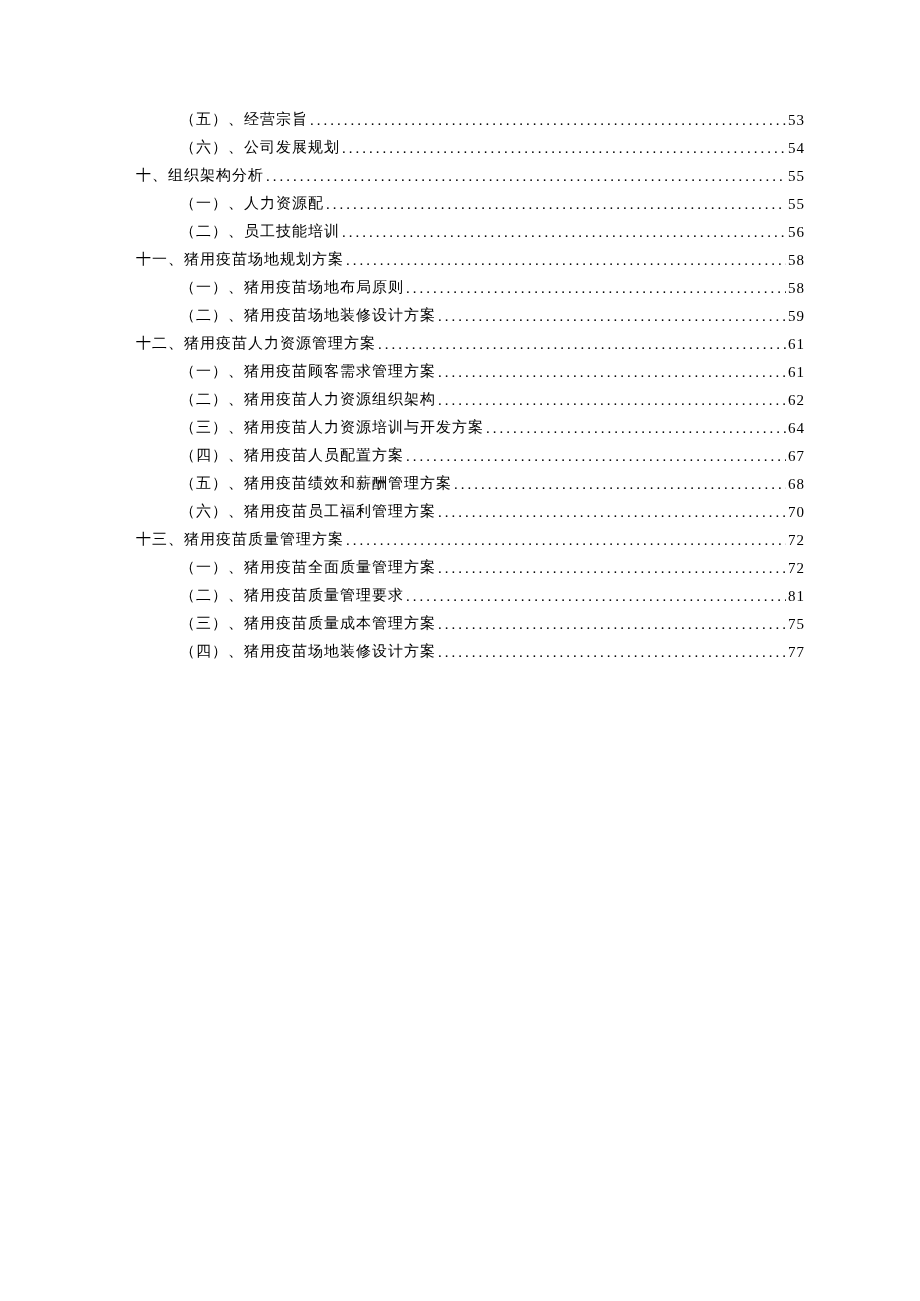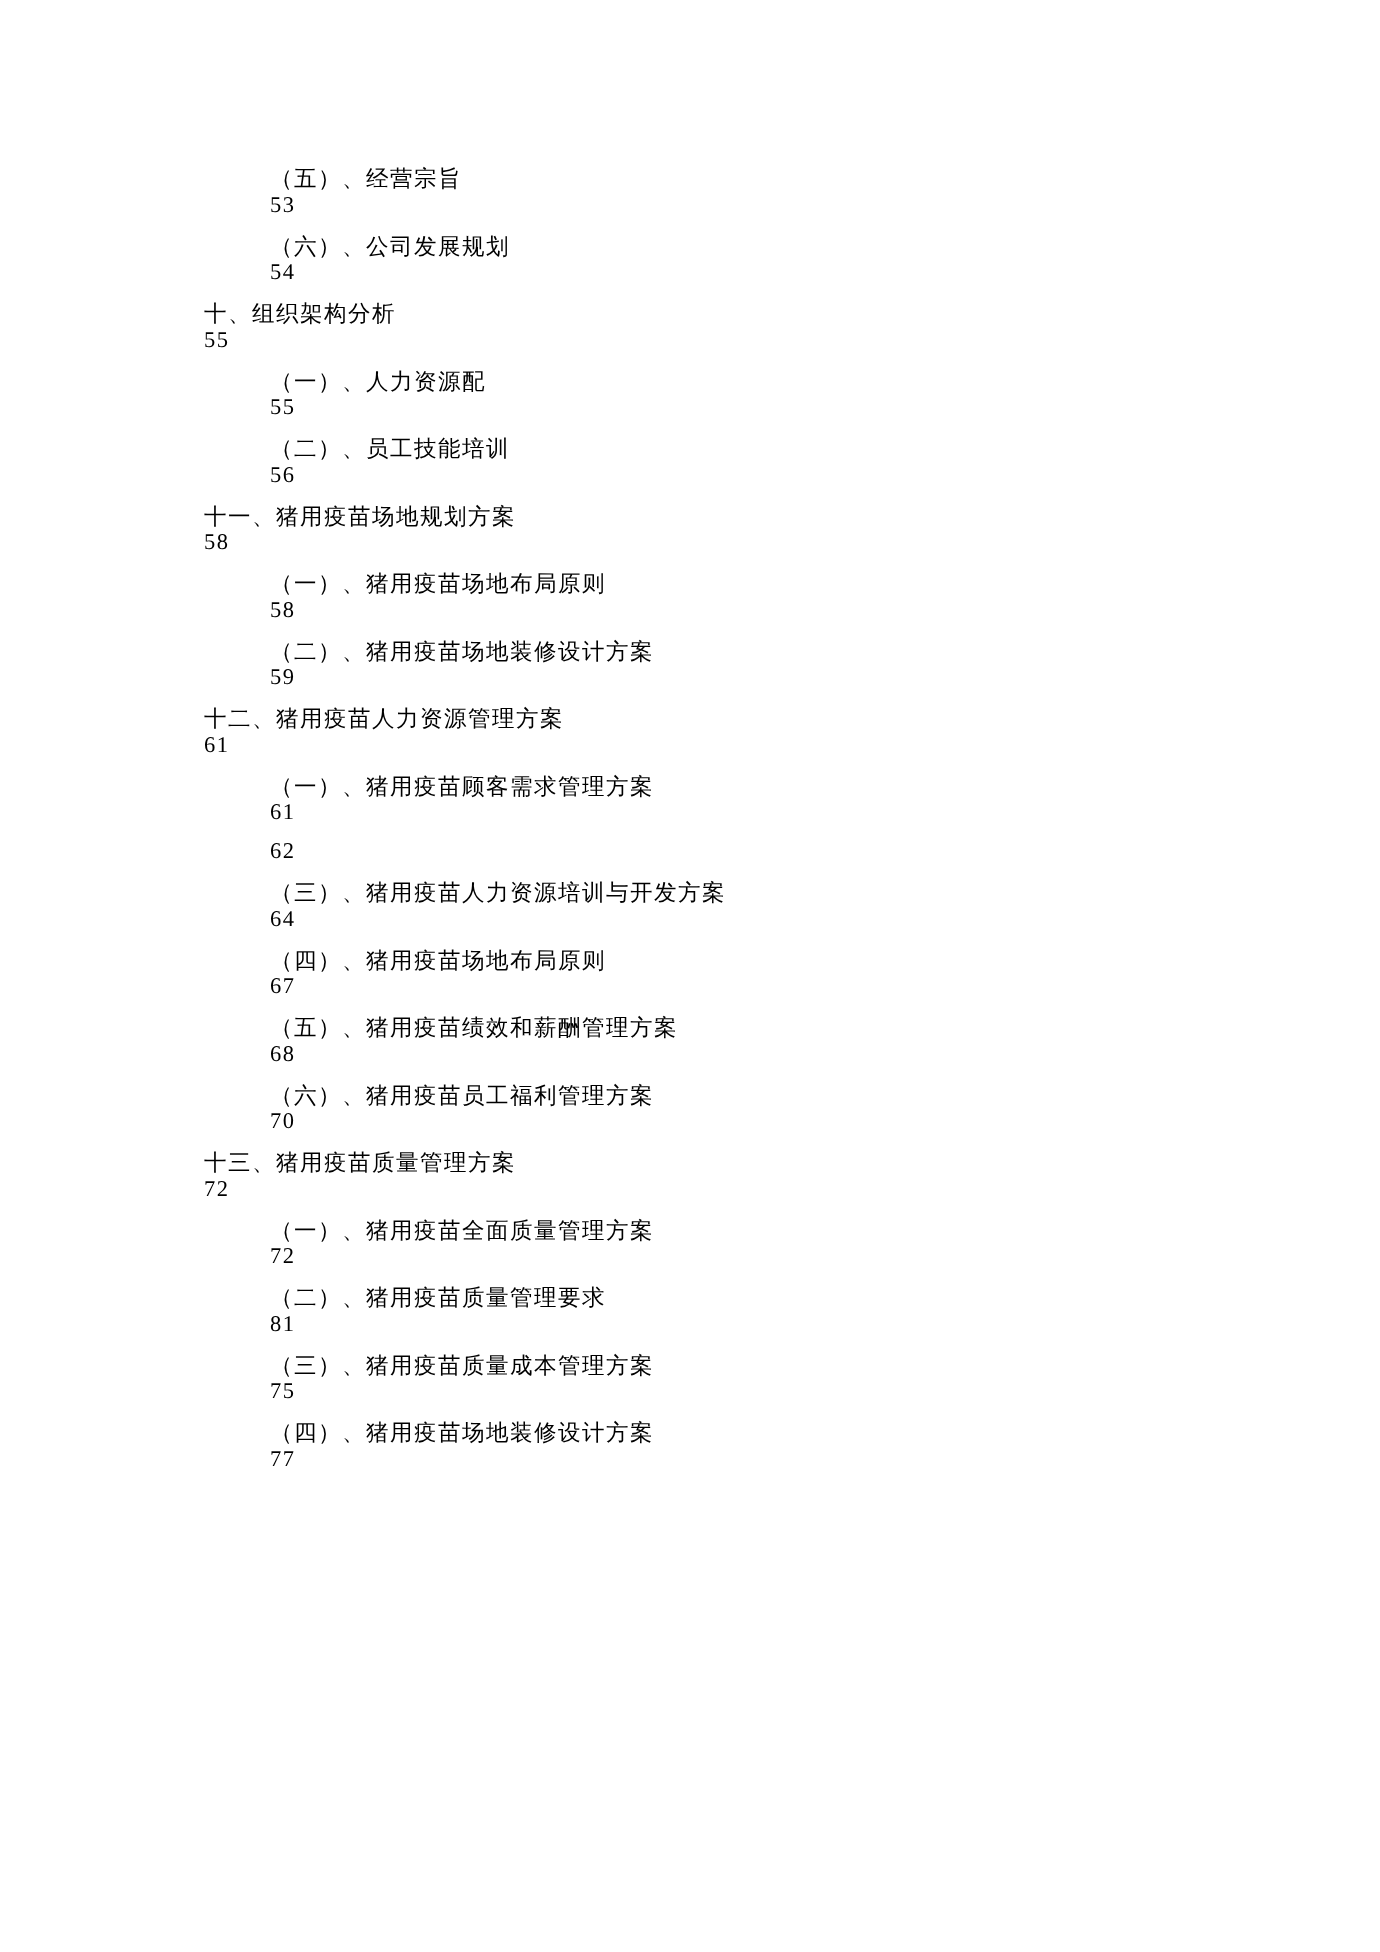--- a/index.html
+++ b/index.html
@@ -14,25 +14,24 @@
       font-family: "SimSun", "宋体", serif;
       font-size: 15px;
       color: #000000;
       padding: 110px 115px 0 120px;
     }
     .toc-container {
       width: 100%;
     }
     .toc-line {
       display: flex;
-      align-items: flex-start;
+      align-items: flex-end;
       margin-bottom: 9px;
       white-space: nowrap;
       letter-spacing: 1px;
-      flex-direction: column;
     }
     .toc-line.level-1 {
       margin-left: 16px;
     }
     .toc-line.level-2 {
       margin-left: 60px;
     }
     .toc-label {
       flex-shrink: 0;
     }
@@ -103,30 +102,31 @@
       <span class="toc-label">十二、猪用疫苗人力资源管理方案</span>
       <span class="toc-dots"></span>
       <span class="toc-page">61</span>
     </div>
     <div class="toc-line level-2">
       <span class="toc-label">（一）、猪用疫苗顾客需求管理方案</span>
       <span class="toc-dots"></span>
       <span class="toc-page">61</span>
     </div>
     <div class="toc-line level-2">
+      <span class="toc-label">（二）、猪用疫苗人力资源组织架构</span>
       <span class="toc-dots"></span>
       <span class="toc-page">62</span>
     </div>
     <div class="toc-line level-2">
       <span class="toc-label">（三）、猪用疫苗人力资源培训与开发方案</span>
       <span class="toc-dots"></span>
       <span class="toc-page">64</span>
     </div>
     <div class="toc-line level-2">
-      <span class="toc-label">（四）、猪用疫苗场地布局原则</span>
+      <span class="toc-label">（四）、猪用疫苗人员配置方案</span>
       <span class="toc-dots"></span>
       <span class="toc-page">67</span>
     </div>
     <div class="toc-line level-2">
       <span class="toc-label">（五）、猪用疫苗绩效和薪酬管理方案</span>
       <span class="toc-dots"></span>
       <span class="toc-page">68</span>
     </div>
     <div class="toc-line level-2">
       <span class="toc-label">（六）、猪用疫苗员工福利管理方案</span>

